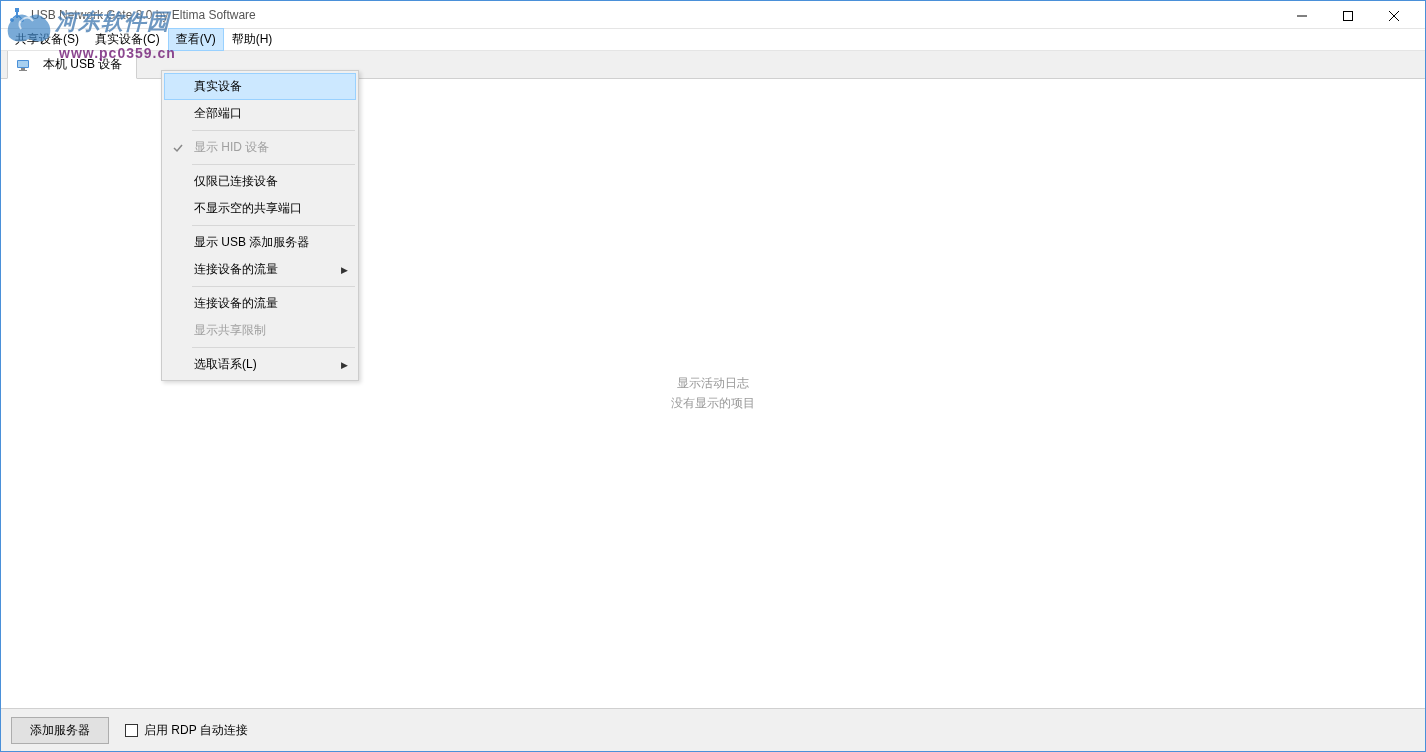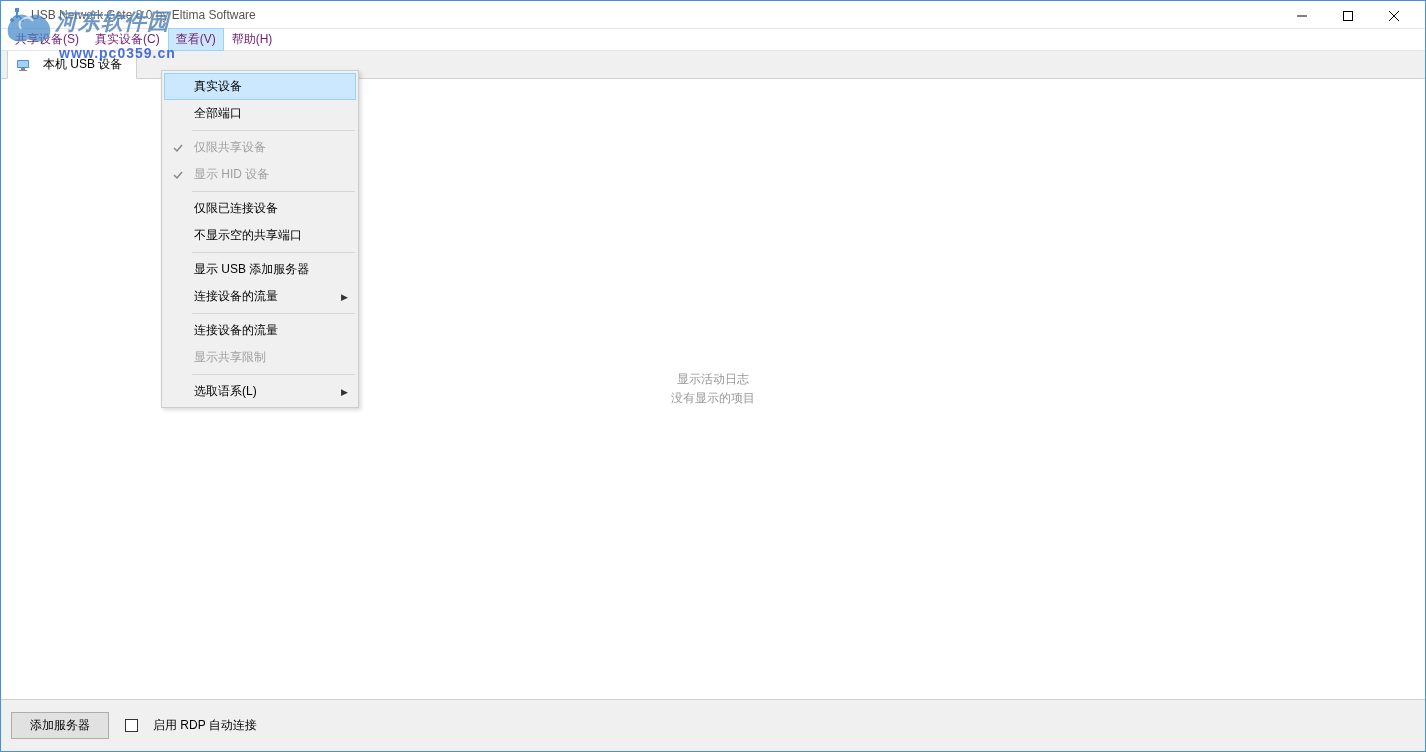--- a/index.html
+++ b/index.html
@@ -7,53 +7,53 @@
   .window { width: 1426px; height: 752px; display: flex; flex-direction: column; border: 1px solid #4a90d9; position: relative; }
 
   
   .titlebar { height: 28px; background: #fff; display: flex; align-items: center; padding: 0 8px; color: #333; font-size: 12px; border-bottom: 1px solid #e5e5e5; }
   .titlebar .app-icon { width: 16px; height: 16px; margin-right: 6px; display: inline-flex; align-items: center; justify-content: center; }
   .titlebar .title-text { flex: 1; color: #555; }
   .win-controls { display: flex; height: 100%; }
   .win-btn { width: 46px; height: 29px; display: flex; align-items: center; justify-content: center; color: #000; font-size: 10px; }
 
   
-  .menubar { height: 22px; display: flex; align-items: center; padding: 0 6px; font-size: 12px; color: #701a75; border-bottom: 1px solid #e5e5e5; background: #fff; position: relative; }
+  .menubar { height: 22px; display: flex; align-items: center; padding: 0 6px; font-size: 12px; color: #000000; border-bottom: 1px solid #e5e5e5; background: #fff; position: relative; }
   .menubar .menu-item { padding: 3px 8px; cursor: default; }
   .menubar .menu-item.active { background: #cce8ff; border: 1px solid #99d1ff; padding: 2px 7px; }
 
   
   .tabbar { height: 28px; background: #f0f0f0; display: flex; align-items: flex-end; padding: 0 6px; border-bottom: 1px solid #d0d0d0; font-size: 12px; }
   .tab { padding: 5px 14px 5px 8px; background: #fff; border: 1px solid #d0d0d0; border-bottom: 1px solid #fff; margin-bottom: -1px; display: flex; align-items: center; gap: 13px; }
   .tab .tab-icon { width: 14px; height: 14px; display: inline-flex; }
 
   
   .content { flex: 1; background: #fff; display: flex; align-items: center; justify-content: center; position: relative; }
   .empty-state { color: #999; font-size: 12px; text-align: center; line-height: 1.6; }
 
   
-  .bottombar { height: 52px; background: #f0f0f0; border-top: 1px solid #d0d0d0; display: flex; align-items: center; padding: 0 10px; font-size: 12px; gap: 16px; }
+  .bottombar { height: 43px; background: #f0f0f0; border-top: 1px solid #d0d0d0; display: flex; align-items: center; padding: 0 10px; font-size: 12px; gap: 16px; }
   .btn { padding: 4px 18px; background: #e1e1e1; border: 1px solid #adadad; font-size: 12px; cursor: default; }
-  .checkbox-wrap { display: flex; align-items: center; gap: 15px; }
+  .checkbox-wrap { display: flex; align-items: center; gap: 6px; }
   .checkbox { width: 13px; height: 13px; border: 1px solid #333; background: #fff; display: inline-block; }
 
   
   .dropdown { position: absolute; top: 69px; left: 160px; width: 198px; background: #f0f0f0; border: 1px solid #cccccc; box-shadow: 2px 2px 4px rgba(0,0,0,0.15); font-size: 12px; z-index: 100; padding: 2px; }
   .dropdown .dd-item { padding: 5px 20px 5px 30px; position: relative; cursor: default; color: #000; }
   .dropdown .dd-item.highlight { background: #cce8ff; border: 1px solid #99d1ff; padding: 4px 19px 4px 29px; }
   .dropdown .dd-item.disabled { color: #a0a0a0; }
   .dropdown .dd-sep { height: 1px; background: #d7d7d7; margin: 3px 1px 3px 28px; }
   .dropdown .check { position: absolute; left: 8px; top: 50%; transform: translateY(-50%); width: 12px; height: 12px; color: #888; }
   .dropdown .submenu-arrow { position: absolute; right: 8px; top: 50%; transform: translateY(-50%); font-size: 9px; color: #333; }
 
   
   .watermark { position: absolute; top: 6px; left: 2px; opacity: 0.8; pointer-events: none; z-index: 200; }
   .watermark .logo { display: flex; gap: 0; }
   .watermark .logo-text { font-size: 22px; font-weight: bold; color: #4b7fb3; text-shadow: 0 0 2px #fff; font-style: italic; letter-spacing: 1px; }
-  .watermark .url { font-size: 14px; color: #1d4ed8; font-weight: bold; letter-spacing: 1px; margin-left: 56px; margin-top: -2px; }
+  .watermark .url { font-size: 14px; color: #701a75; font-weight: bold; letter-spacing: 1px; margin-left: 56px; margin-top: -2px; }
 
   svg { display: block; }
 </style>
 </head>
 <body>
 
 <div class="window">
 
   <div class="titlebar">
     <span class="app-icon">
@@ -119,25 +119,20 @@
     <label class="checkbox-wrap">
       <span class="checkbox"></span>
       <span>启用 RDP 自动连接</span>
     </label>
   </div>
 
   <div class="dropdown" id="dropdown">
       <div class="dd-item highlight">真实设备</div>
       <div class="dd-item">全部端口</div>
       <div class="dd-sep"></div>
-      <div class="dd-item disabled">仅限共享设备<span class="check">
-          <svg width="12" height="12" viewBox="0 0 12 12">
-            <path d="M2 6 L5 9 L10 3" stroke="#888" stroke-width="1.5" fill="none"></path>
-          </svg>
-        </span></div>
       <div class="dd-item disabled">显示 HID 设备<span class="check">
           <svg width="12" height="12" viewBox="0 0 12 12">
             <path d="M2 6 L5 9 L10 3" stroke="#888" stroke-width="1.5" fill="none"></path>
           </svg>
         </span></div>
       <div class="dd-sep"></div>
       <div class="dd-item">仅限已连接设备</div>
       <div class="dd-item">不显示空的共享端口</div>
       <div class="dd-sep"></div>
       <div class="dd-item">显示 USB 添加服务器</div>

